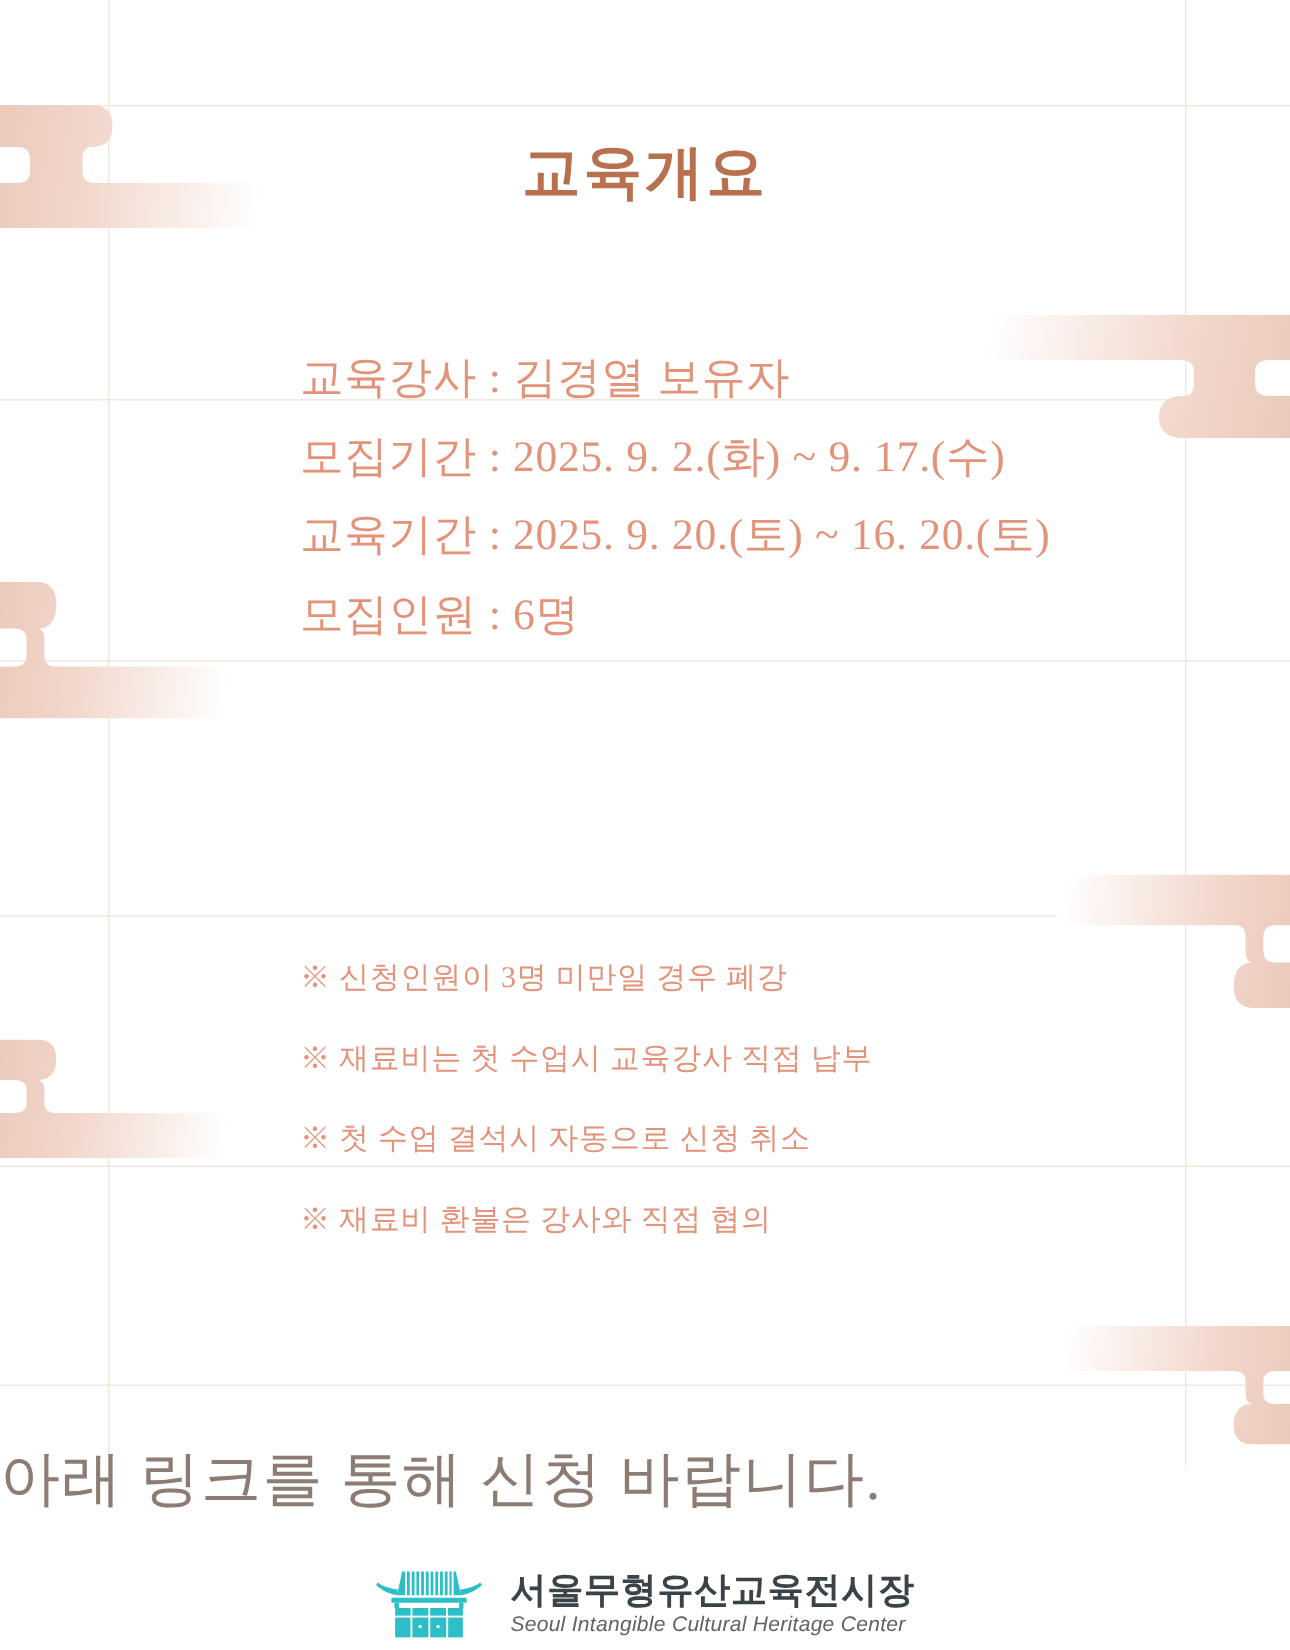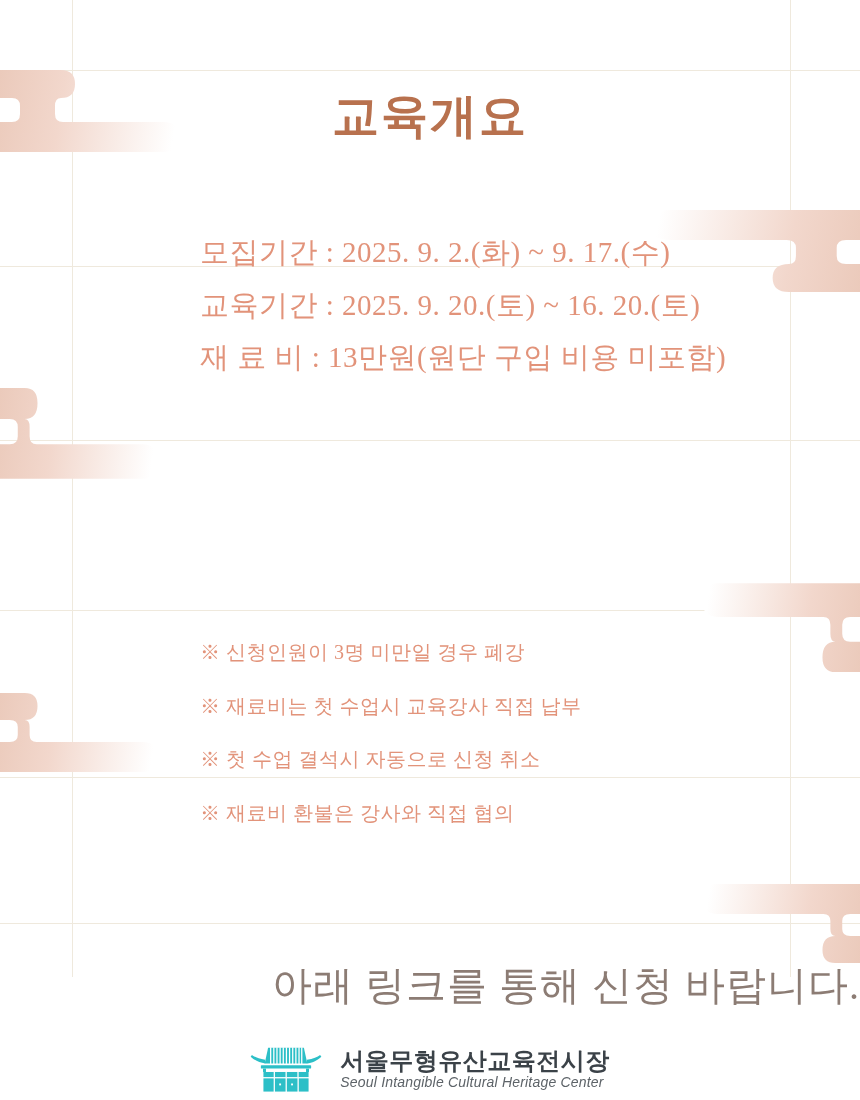--- a/index.html
+++ b/index.html
@@ -21,38 +21,38 @@
   
   .grid-h{position:absolute;left:0;width:860px;height:1px;background:var(--grid-line);}
   .grid-v{position:absolute;top:0;width:1px;height:977px;background:var(--grid-line);}
   
   .cloud{position:absolute;display:block;}
   .cloud.flip{transform:rotate(180deg);}
   
   .title{
     position:absolute;top:86px;left:0;width:860px;text-align:center;
     font-family:"Liberation Sans","DejaVu Sans",sans-serif;
-    font-weight:800;font-size:47px;line-height:60px;letter-spacing:2px;
+    font-weight:800;font-size:39px;line-height:60px;letter-spacing:2px;
     color:var(--title);
   }
   
   .info-list{position:absolute;left:200px;top:226px;width:600px;}
   .info-row{
     height:52.5px;line-height:52.5px;font-size:29px;color:var(--body-text);
     white-space:nowrap;letter-spacing:0.5px;
   }
   
   .note-list{position:absolute;left:200px;top:626px;width:620px;}
   .note-row{
     height:53.5px;line-height:53.5px;font-size:20px;color:var(--body-text);
     white-space:nowrap;letter-spacing:0.5px;
   }
   
   .cta{
-    position:absolute;top:960px;left:0;width:860px;text-align:right;
+    position:absolute;top:960px;left:0;width:860px;text-align:left;
     font-size:40px;line-height:52px;color:var(--cta-text);letter-spacing:1px;
   }
   
   .logo{
     position:absolute;top:1040px;left:0;width:860px;height:58px;
     display:flex;justify-content:center;align-items:center;gap:18px;
   }
   .logo-icon{width:72px;height:46px;flex:0 0 auto;}
   .logo-text{display:flex;flex-direction:column;justify-content:center;}
   .logo-ko{
@@ -112,23 +112,24 @@
   <svg class="cloud" style="left:0;top:693px" width="158" height="80" viewBox="0 0 160 80" preserveAspectRatio="none">
       <use href="#cloudB"></use>
     </svg>
   <svg class="cloud flip" style="right:0;top:883px" width="158" height="80" viewBox="0 0 160 80" preserveAspectRatio="none">
       <use href="#cloudB"></use>
     </svg>
 
   <div class="title">교육개요</div>
 
   <div class="info-list">
+      <div class="info-row">교육강사 : 김경열 보유자</div>
       <div class="info-row">모집기간 : 2025. 9. 2.(화) ~ 9. 17.(수)</div>
       <div class="info-row">교육기간 : 2025. 9. 20.(토) ~ 16. 20.(토)</div>
-      <div class="info-row">재 료 비 : 13만원(원단 구입 비용 미포함)</div>
+      <div class="info-row">모집인원 : 6명</div>
     </div>
 
   <div class="note-list">
       <div class="note-row">※ 신청인원이 3명 미만일 경우 폐강</div>
       <div class="note-row">※ 재료비는 첫 수업시 교육강사 직접 납부</div>
       <div class="note-row">※ 첫 수업 결석시 자동으로 신청 취소</div>
       <div class="note-row">※ 재료비 환불은 강사와 직접 협의</div>
     </div>
 
   <div class="cta">아래 링크를 통해 신청 바랍니다.</div>

